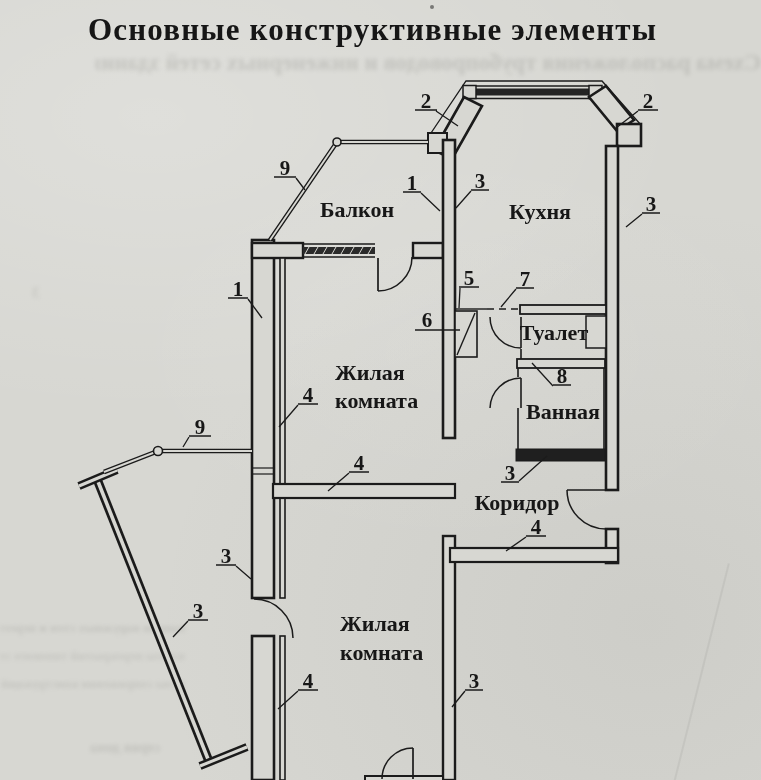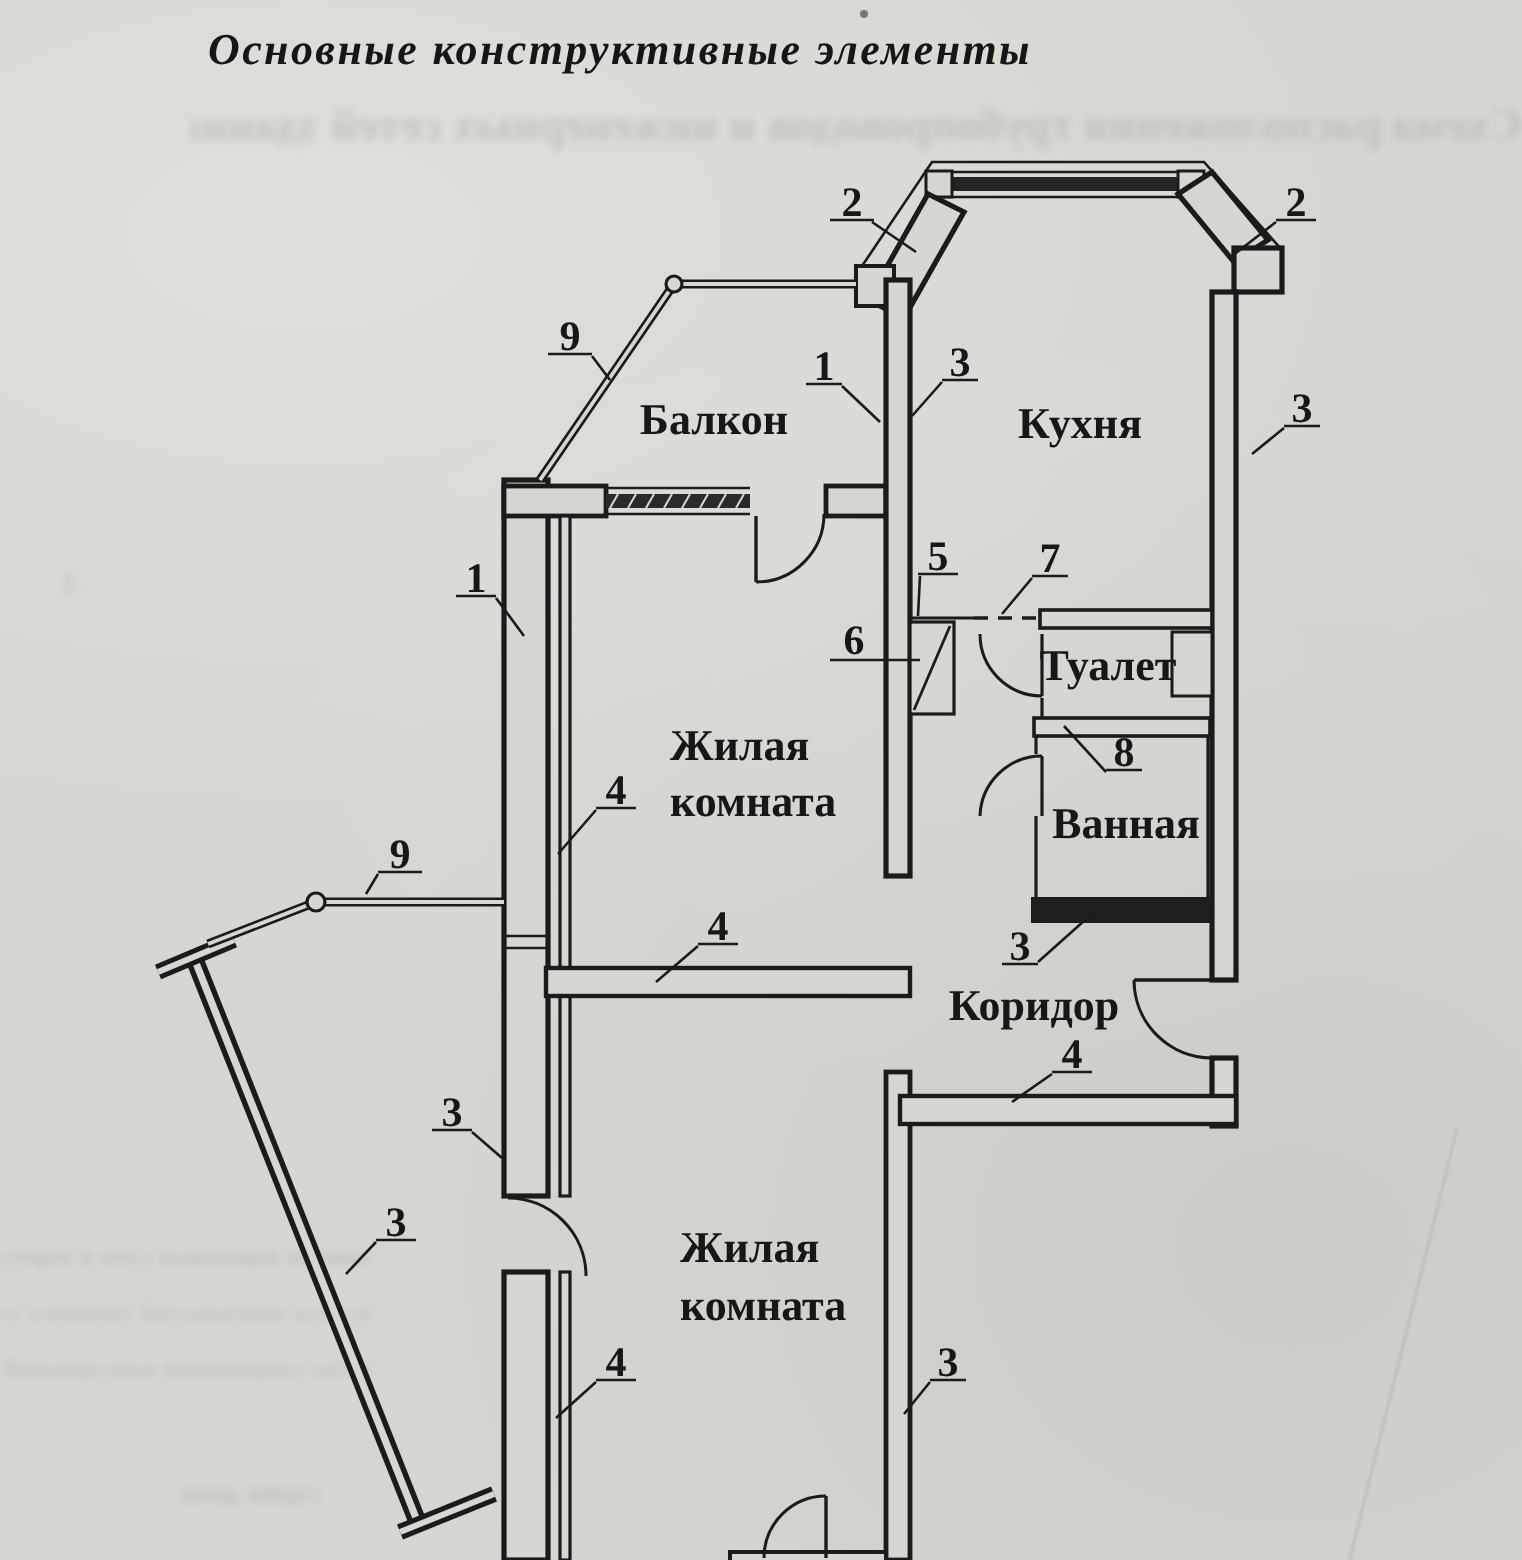--- a/index.html
+++ b/index.html
@@ -6,24 +6,23 @@
   .page{
     position:relative;width:761px;height:780px;overflow:hidden;
     background:
       radial-gradient(ellipse 900px 500px at 20% 15%, rgba(255,255,255,.20), rgba(255,255,255,0) 60%),
       radial-gradient(ellipse 700px 600px at 85% 80%, rgba(120,120,115,.10), rgba(0,0,0,0) 70%),
       radial-gradient(ellipse 500px 300px at 60% 45%, rgba(255,255,255,.08), rgba(0,0,0,0) 70%),
       #d7d7d2;
     font-family:"Liberation Serif", serif;
   }
   .title{
-    position:absolute;left:104px;top:12px;width:600px;
-    font-size:22px;font-weight:bold;letter-spacing:1.2px;color:#161616;
+    position:absolute;left:88px;top:12px;width:600px;
+    font-size:31px;font-weight:bold;letter-spacing:1.2px;color:#161616;
     white-space:nowrap;
-    font-style:italic;
   }
   .bleed{position:absolute;color:#8b8b86;font-weight:bold;
     filter:blur(2px);transform:scaleX(-1);white-space:nowrap;pointer-events:none;}
   .b1{left:95px;top:50px;width:666px;font-size:23px;opacity:.30;overflow:hidden;}
   .b2{left:0;top:620px;width:185px;font-size:13px;opacity:.26;overflow:hidden;}
   .b3{left:0;top:648px;width:185px;font-size:13px;opacity:.22;overflow:hidden;}
   .b4{left:0;top:676px;width:185px;font-size:13px;opacity:.24;overflow:hidden;}
   .b5{left:0;top:740px;width:160px;font-size:14px;opacity:.28;overflow:hidden;}
   .b6{left:0;top:284px;width:40px;font-size:16px;opacity:.22;}
   .crease{position:absolute;left:700px;top:560px;width:2px;height:230px;

